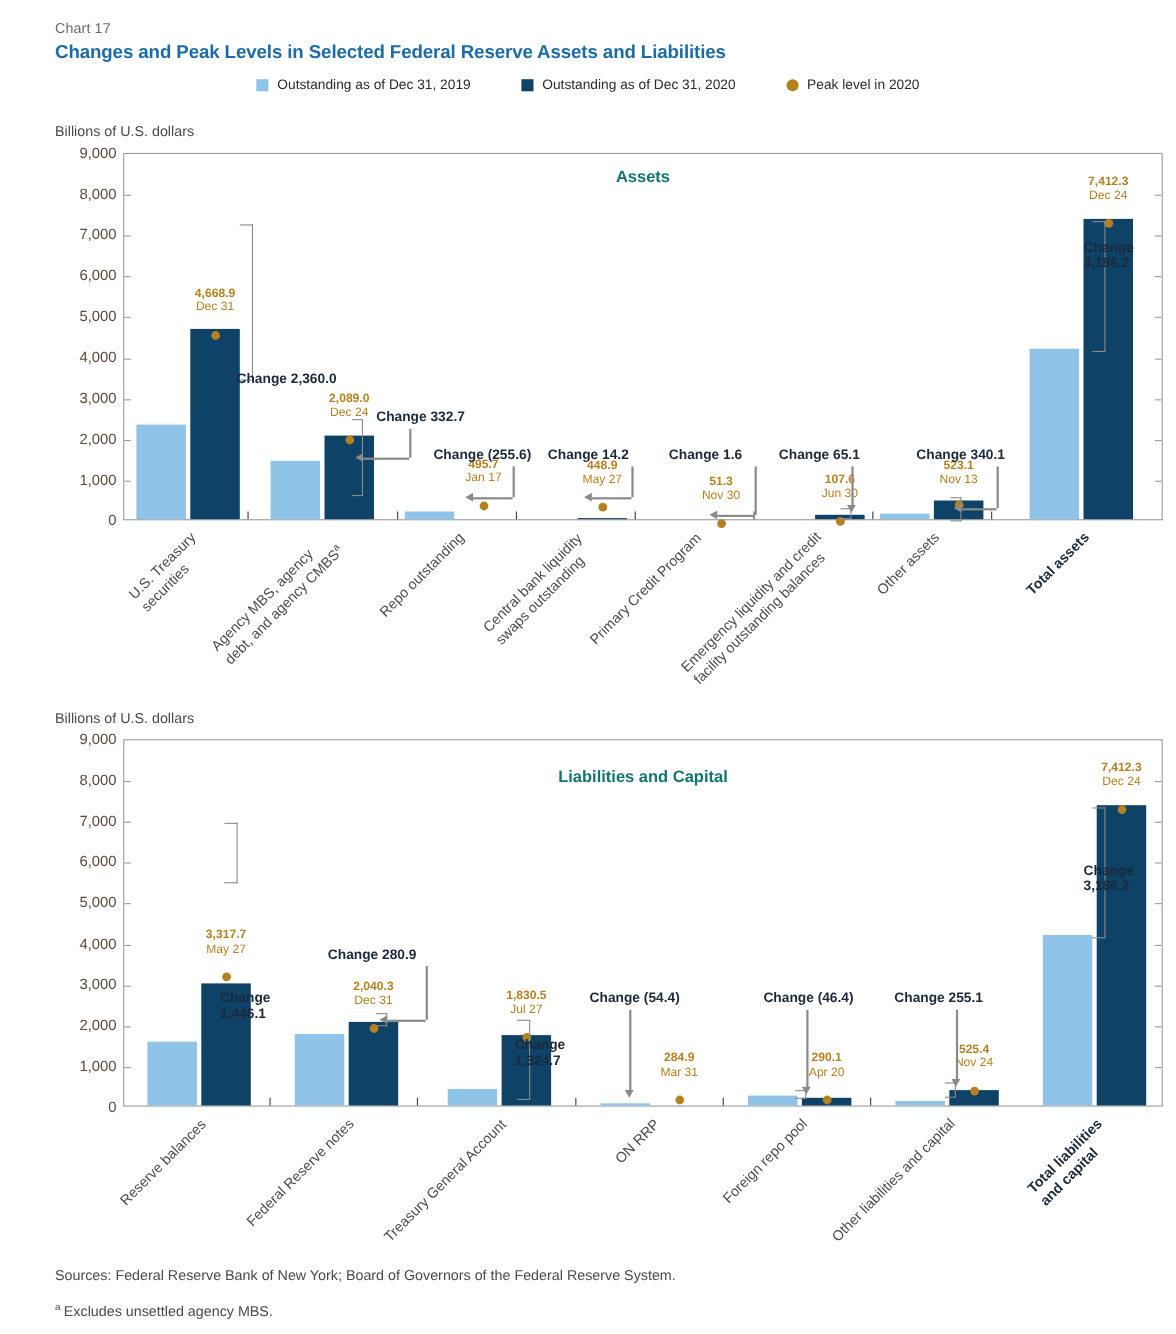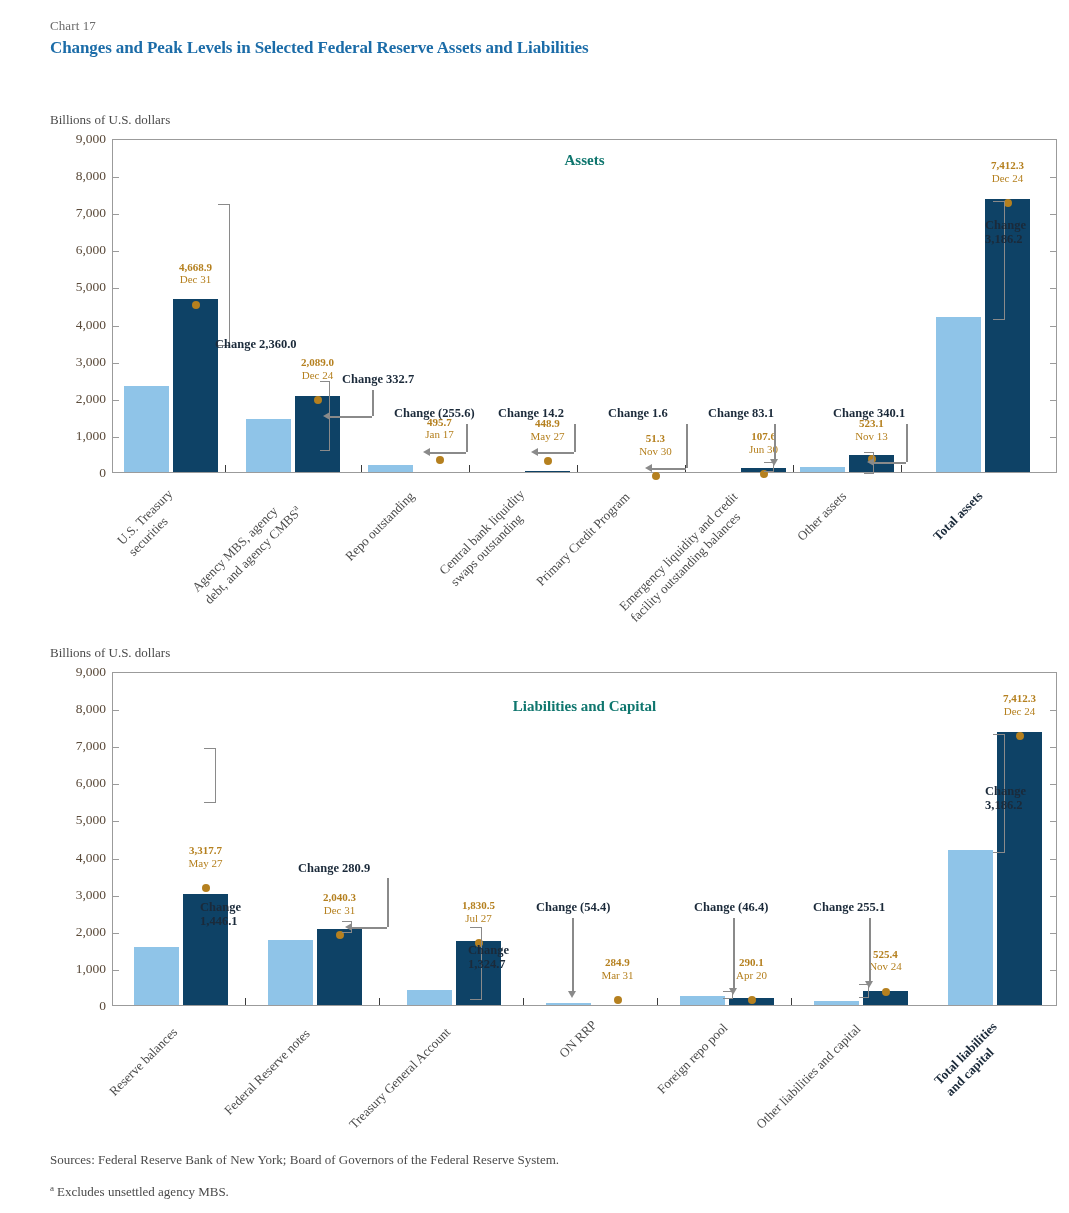--- a/index.html
+++ b/index.html
@@ -8,21 +8,21 @@
     background: #ffffff;
   }
   body {
     width: 1069px;
     height: 1213px;
     font-family: "Liberation Sans", sans-serif;
     color: #3d3d3d;
     position: relative;
     overflow: hidden;
   }
-  .page { position: relative; width: 971px; height: 1213px; font-family: Liberation Serif, serif; }
+  .page { position: relative; width: 971px; height: 1213px; }
 
   
   .chart-number {
     position: absolute;
     left: 50px; top: 18px;
     font-size: 13px;
     color: #6b6b6b;
     letter-spacing: .1px;
   }
   .chart-title {
@@ -175,20 +175,34 @@
   sup { font-size: 9px; vertical-align: super; }
 </style>
 </head>
 <body>
 
 <div class="page">
 
   <div class="chart-number">Chart 17</div>
   <div class="chart-title">Changes and Peak Levels in Selected Federal Reserve Assets and Liabilities</div>
 
+  <div class="legend">
+    <div class="legend-item">
+      <span class="swatch light"></span>
+      <span>Outstanding as of Dec 31, 2019</span>
+    </div>
+    <div class="legend-item">
+      <span class="swatch dark"></span>
+      <span>Outstanding as of Dec 31, 2020</span>
+    </div>
+    <div class="legend-item">
+      <span class="swatch dot"></span>
+      <span>Peak level in 2020</span>
+    </div>
+  </div>
 
   <div class="panel" id="panel0" style="top:0;">
     <div class="axis-unit" style="left:50px; top:112px;">Billions of U.S. dollars</div>
     <div class="plot" id="plot0" style="left:112px; top:139px; width:945px; height:334px;">
       <div class="panel-title" style="left:0; top:12px;">Assets</div>
     <div class="ytick-mark" style="top:296.8888888888889px;"></div>
         <div class="ytick-mark right" style="top:296.8888888888889px;"></div>
         <div class="ytick-mark" style="top:259.77777777777777px;"></div>
         <div class="ytick-mark right" style="top:259.77777777777777px;"></div>
         <div class="ytick-mark" style="top:222.66666666666669px;"></div>
@@ -406,21 +420,21 @@
     <div class="arrow-line" style="left:686px; top:424px; width:1.6px; height:44px;"></div>
     <div class="arrow-line" style="left:652px; top:468px; width:34px; height:1.6px;"></div>
     <div class="arrow-head-left" style="left:645px; top:464px;"></div>
     <div class="change-label" style="left:608px; top:406px;">
       <span style="display: block;">Change 1.6</span>
     </div>
     <div class="arrow-line" style="left:774px; top:424px; width:1.6px; height:36px;"></div>
     <div class="arrow-head-down" style="left:770.3px; top:459px;"></div>
     <div class="bracket" style="left:764px; top:462px; width:10px; height:10px;"></div>
     <div class="change-label" style="left:708px; top:406px;">
-      <span style="display: block;">Change 83.1</span>
+      <span style="display: block;">Change 65.1</span>
     </div>
     <div class="bracket" style="left:864px; top:452px; width:10px; height:22px;"></div>
     <div class="arrow-line" style="left:906px; top:424px; width:1.6px; height:38px;"></div>
     <div class="arrow-line" style="left:874px; top:462px; width:32px; height:1.6px;"></div>
     <div class="arrow-head-left" style="left:867px; top:458px;"></div>
     <div class="change-label" style="left:833px; top:406px;">
       <span style="display: block;">Change 340.1</span>
     </div>
     <div class="bracket" style="left:993px; top:201px; width:12px; height:119px;"></div>
     <div class="change-label" style="left:985px; top:218px;">

